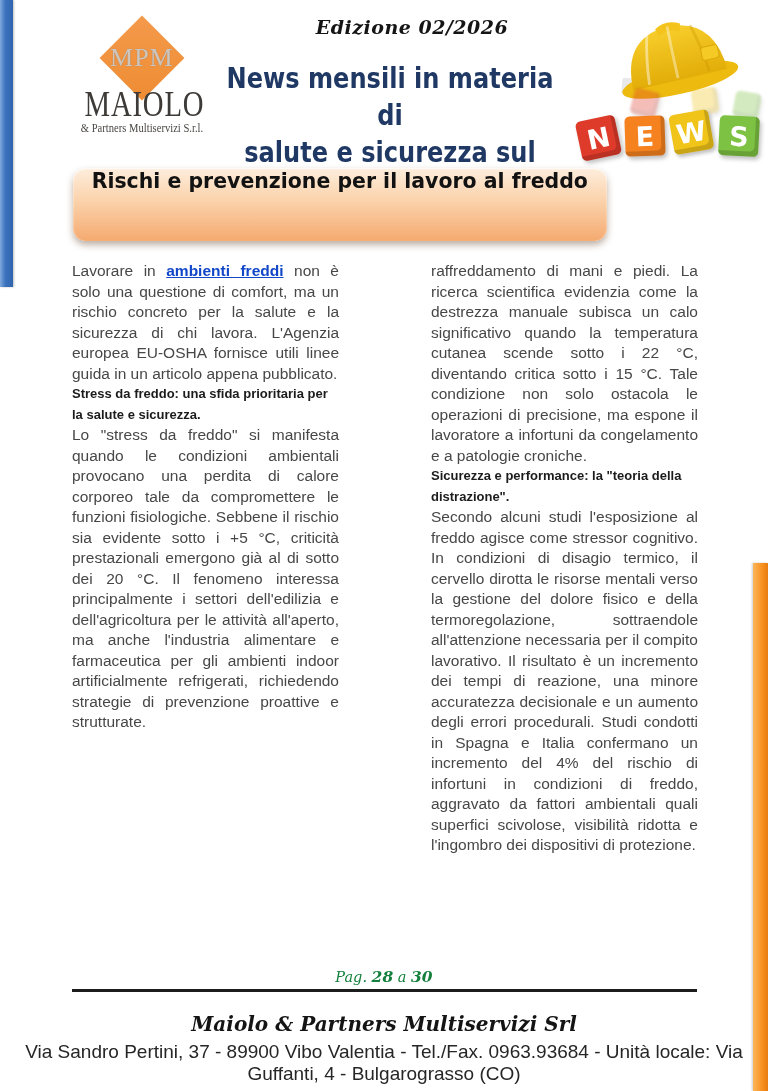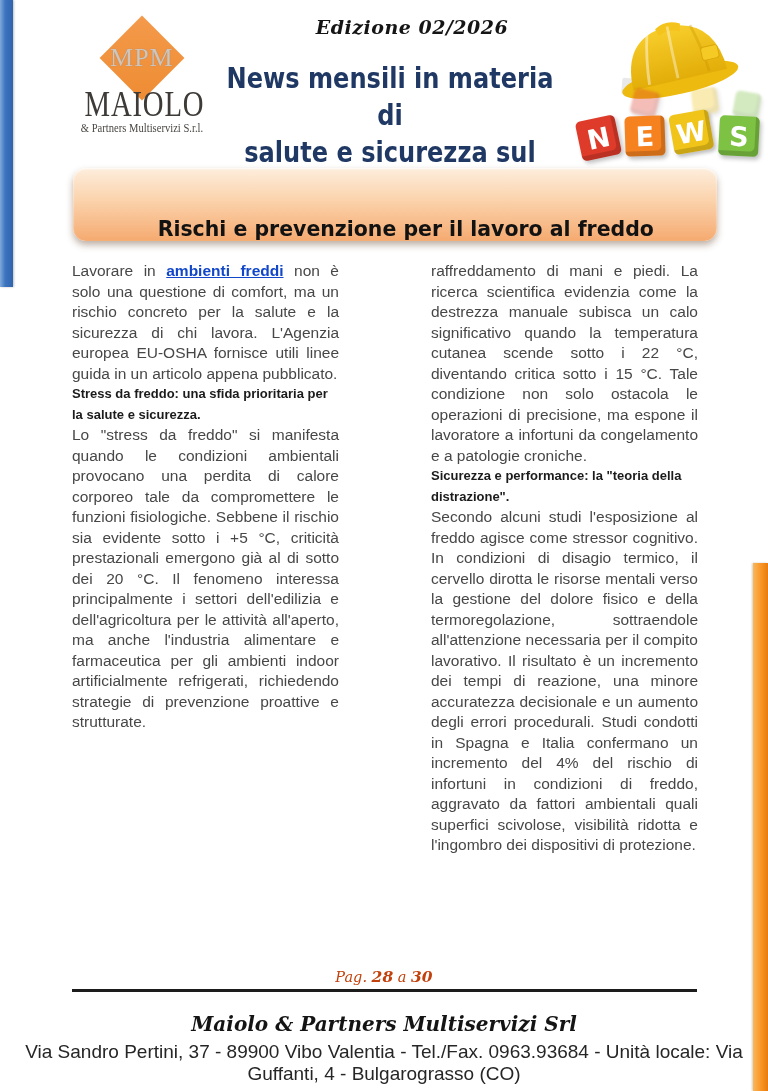--- a/index.html
+++ b/index.html
@@ -39,39 +39,39 @@
     box-shadow:inset -4px -5px 0 rgba(0,0,0,.16), 2px 3px 4px rgba(0,0,0,.25);}
   .cube-n{background:#DE3B2B;transform:rotate(-12deg) translateY(2px);}
   .cube-e{background:#F5821F;transform:rotate(-2deg);}
   .cube-w{background:#F0C419;transform:rotate(-10deg) translateY(-4px);}
   .cube-s{background:#7DC242;transform:rotate(3deg);}
   .ghost{position:absolute;opacity:.33;filter:blur(1px);width:26px;height:26px;font-size:17px;}
   .ghost1{left:58px;bottom:40px;background:#DE3B2B;transform:rotate(14deg);}
   .ghost2{left:118px;bottom:42px;background:#F0C419;transform:rotate(-8deg);}
   .ghost3{left:160px;bottom:38px;background:#7DC242;transform:rotate(10deg);}
   
-  .banner{position:absolute;top:168px;left:73px;width:622px;height:73px;border-radius:13px;
+  .banner{position:absolute;top:168px;left:73px;width:534px;height:73px;border-radius:13px;
     background:linear-gradient(to bottom,#fdeedd 0%,#fbd2ab 45%,#f5aa70 100%);
     box-shadow:0 4px 7px rgba(110,80,55,.45), inset 0 1px 2px rgba(255,255,255,.9);
-    display:flex;align-items:flex-end;justify-content:center;padding-left:22px;}
+    display:flex;align-items:flex-start;justify-content:center;}
   .banner h1{margin:0;font-family:"DejaVu Sans",sans-serif;font-weight:bold;font-size:22px;
     color:#121212;transform:scaleX(.93);white-space:nowrap;}
   
   .columns{position:absolute;top:261px;left:72px;width:626px;display:flex;gap:92px;}
   .col{width:279px;font-size:15.5px;line-height:20.5px;color:#474747;text-align:justify;}
   .col p{margin:0;}
   .col h3{font-size:13px;line-height:20.5px;color:#1b1b1b;margin:0;text-align:left;
     font-family:"Liberation Sans",sans-serif;}
   .h-left1{margin:30px 0 24px;}
   .h-left2{margin:42px 0 25px;}
   .h-right1{margin:52px 0 27px;}
   a.doclink{color:#1147c8;font-weight:bold;text-decoration:underline;cursor:pointer;}
   
   .footer{position:absolute;left:0;right:0;bottom:6px;text-align:center;}
-  .page-line{font-family:"DejaVu Serif",serif;font-style:italic;font-size:14.5px;color:#c2410c;
+  .page-line{font-family:"DejaVu Serif",serif;font-style:italic;font-size:14.5px;color:#15803d;
     margin-bottom:3px;}
   .page-line .pnum{font-weight:bold;font-size:15.5px;}
   .rule{width:625px;height:3px;background:#1c1c1c;margin:2px auto 3px;}
   .company{font-family:"DejaVu Serif",serif;font-style:italic;font-weight:bold;font-size:20px;
     color:#141414;margin:20px 0 5px;}
   .address{font-size:19px;color:#262626;}
 </style>
 </head>
 <body>
 

